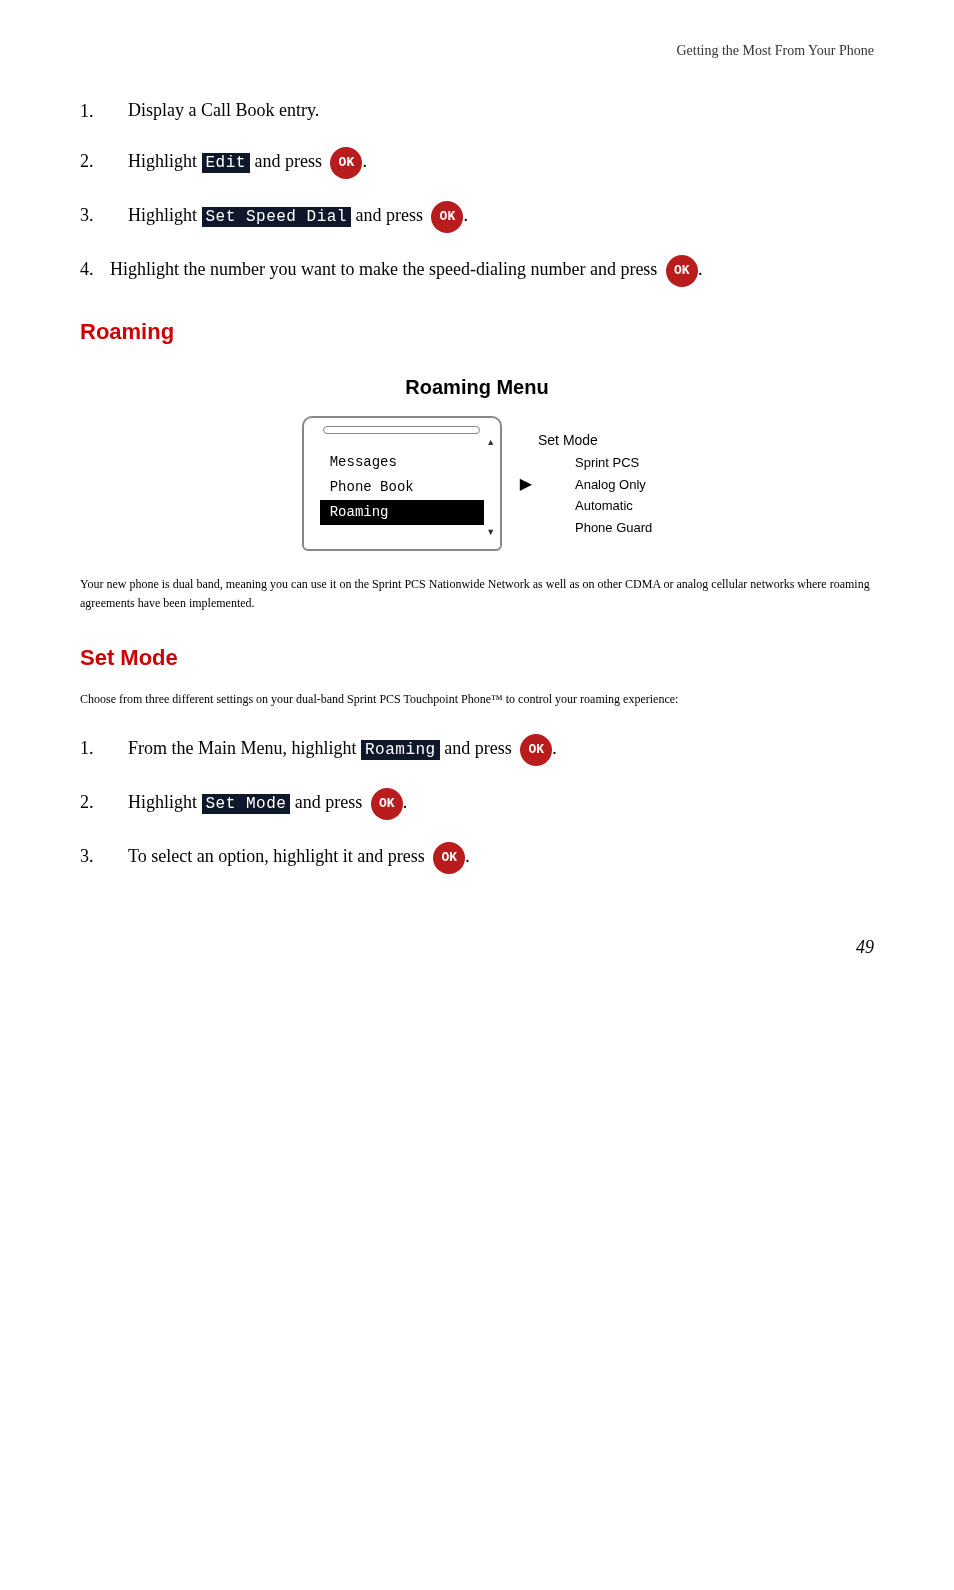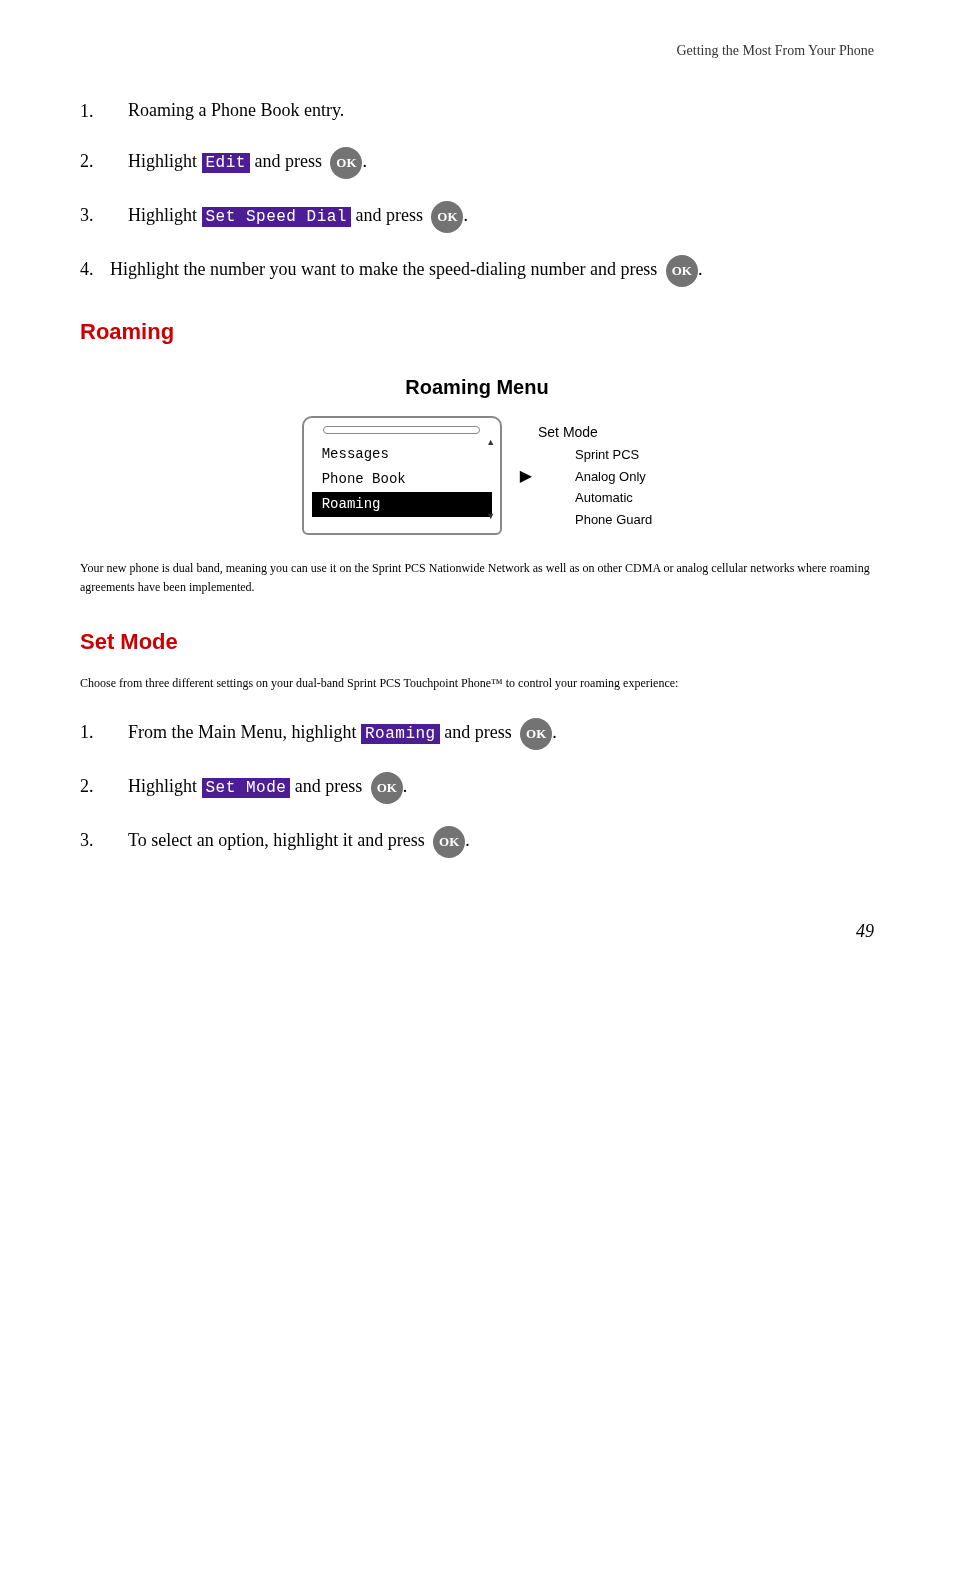--- a/index.html
+++ b/index.html
@@ -29,39 +29,39 @@
     }
     .step-number {
       min-width: 48px;
       font-size: 18px;
       padding-top: 1px;
     }
     .step-content {
       flex: 1;
     }
     .inline-code {
-      background: #4c1d95;
+      background: #0f172a;
       color: #fff;
       font-family: 'Courier New', Courier, monospace;
       font-size: 16px;
       padding: 1px 4px;
       letter-spacing: 0.5px;
     }
     .ok-button {
       display: inline-flex;
       align-items: center;
       justify-content: center;
-      background: #737373;
+      background: #b91c1c;
       color: #fff;
       border-radius: 50%;
       width: 32px;
       height: 32px;
       font-size: 13px;
       font-weight: bold;
-      font-family: Liberation Serif, serif;
+      font-family: Liberation Mono, monospace;
       vertical-align: middle;
       margin-left: 4px;
     }
     .section-heading {
       color: #cc0000;
       font-size: 22px;
       font-weight: bold;
       margin: 28px 0 16px 0;
       font-family: Arial, sans-serif;
     }
@@ -88,21 +88,21 @@
       background: #fff;
     }
     .phone-screen-top {
       width: 80%;
       margin: 0 auto 6px auto;
       height: 8px;
       border: 1.5px solid #888;
       border-radius: 4px;
     }
     .phone-menu-list {
-      margin: 8px;
+      margin: 16px;
       padding: 0;
       list-style: none;
       font-family: 'Courier New', Courier, monospace;
       font-size: 14px;
     }
     .phone-menu-item {
       padding: 2px 10px;
       color: #000;
     }
     .phone-menu-item.highlighted {
@@ -162,21 +162,21 @@
   </style>
 </head>
 <body>
 
 <div class="page-header">
   <span>Getting the Most From Your Phone</span>
 </div>
 
 <div class="step-item">
   <span class="step-number">1.</span>
-  <span class="step-content">Roaming a Phone Book entry.</span>
+  <span class="step-content">Display a Call Book entry.</span>
 </div>
 
 <div class="step-item">
   <span class="step-number">2.</span>
   <span class="step-content">
     <span>Highlight </span><span class="inline-code">Edit</span><span> and press </span><span class="ok-button">OK</span><span>.</span>
   </span>
 </div>
 
 <div class="step-item">

